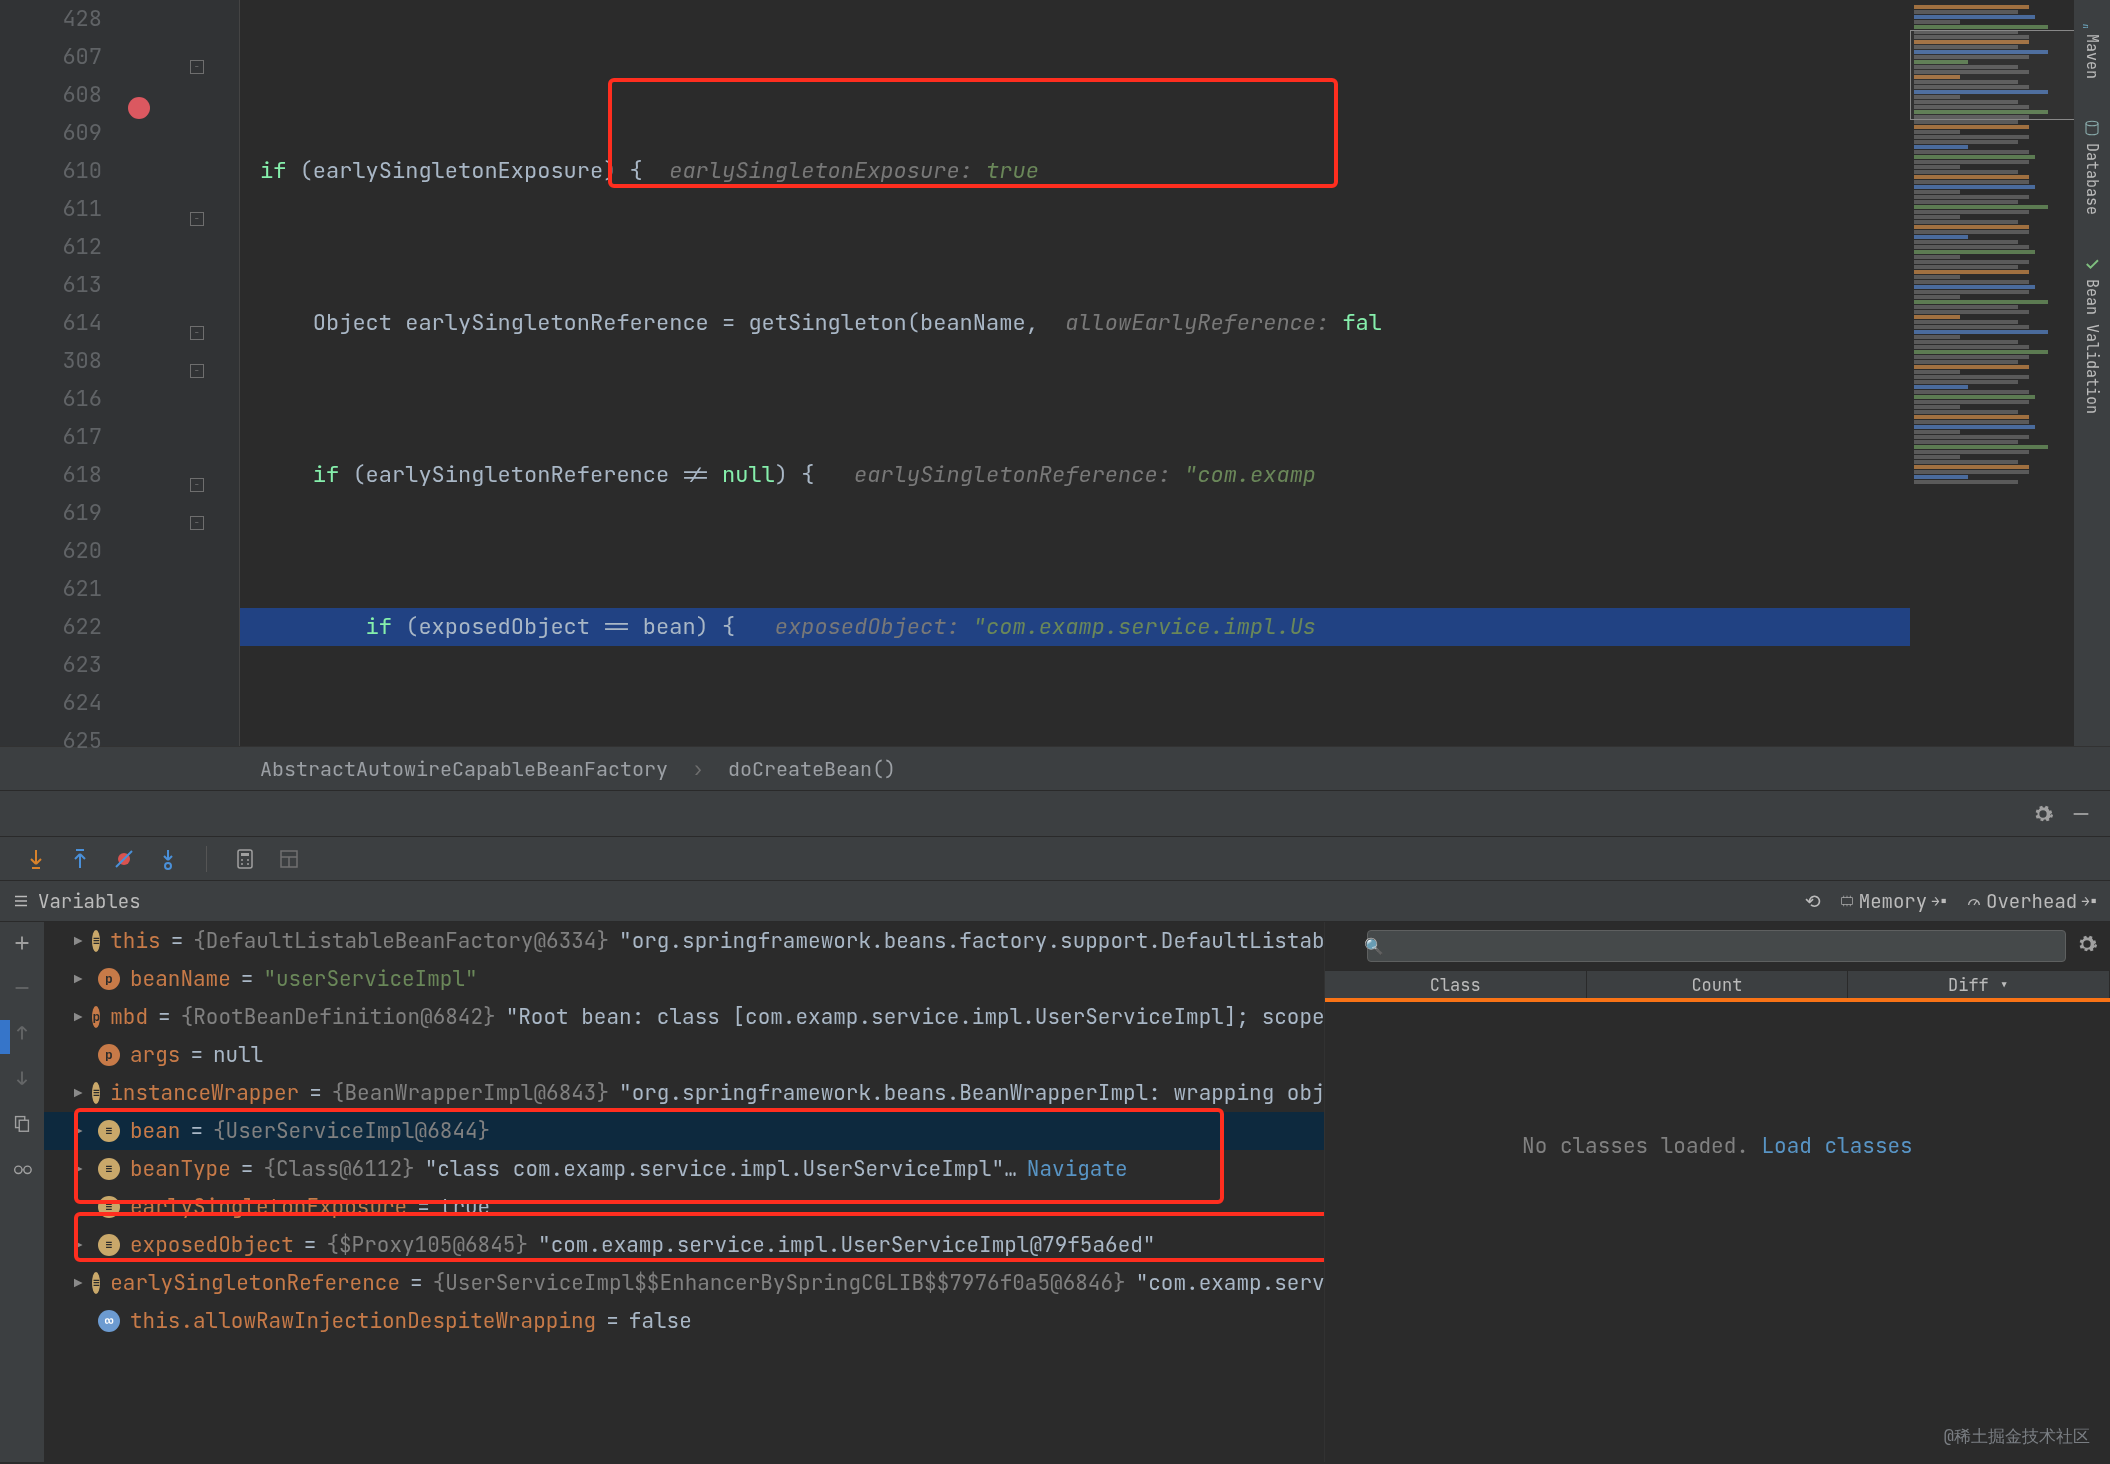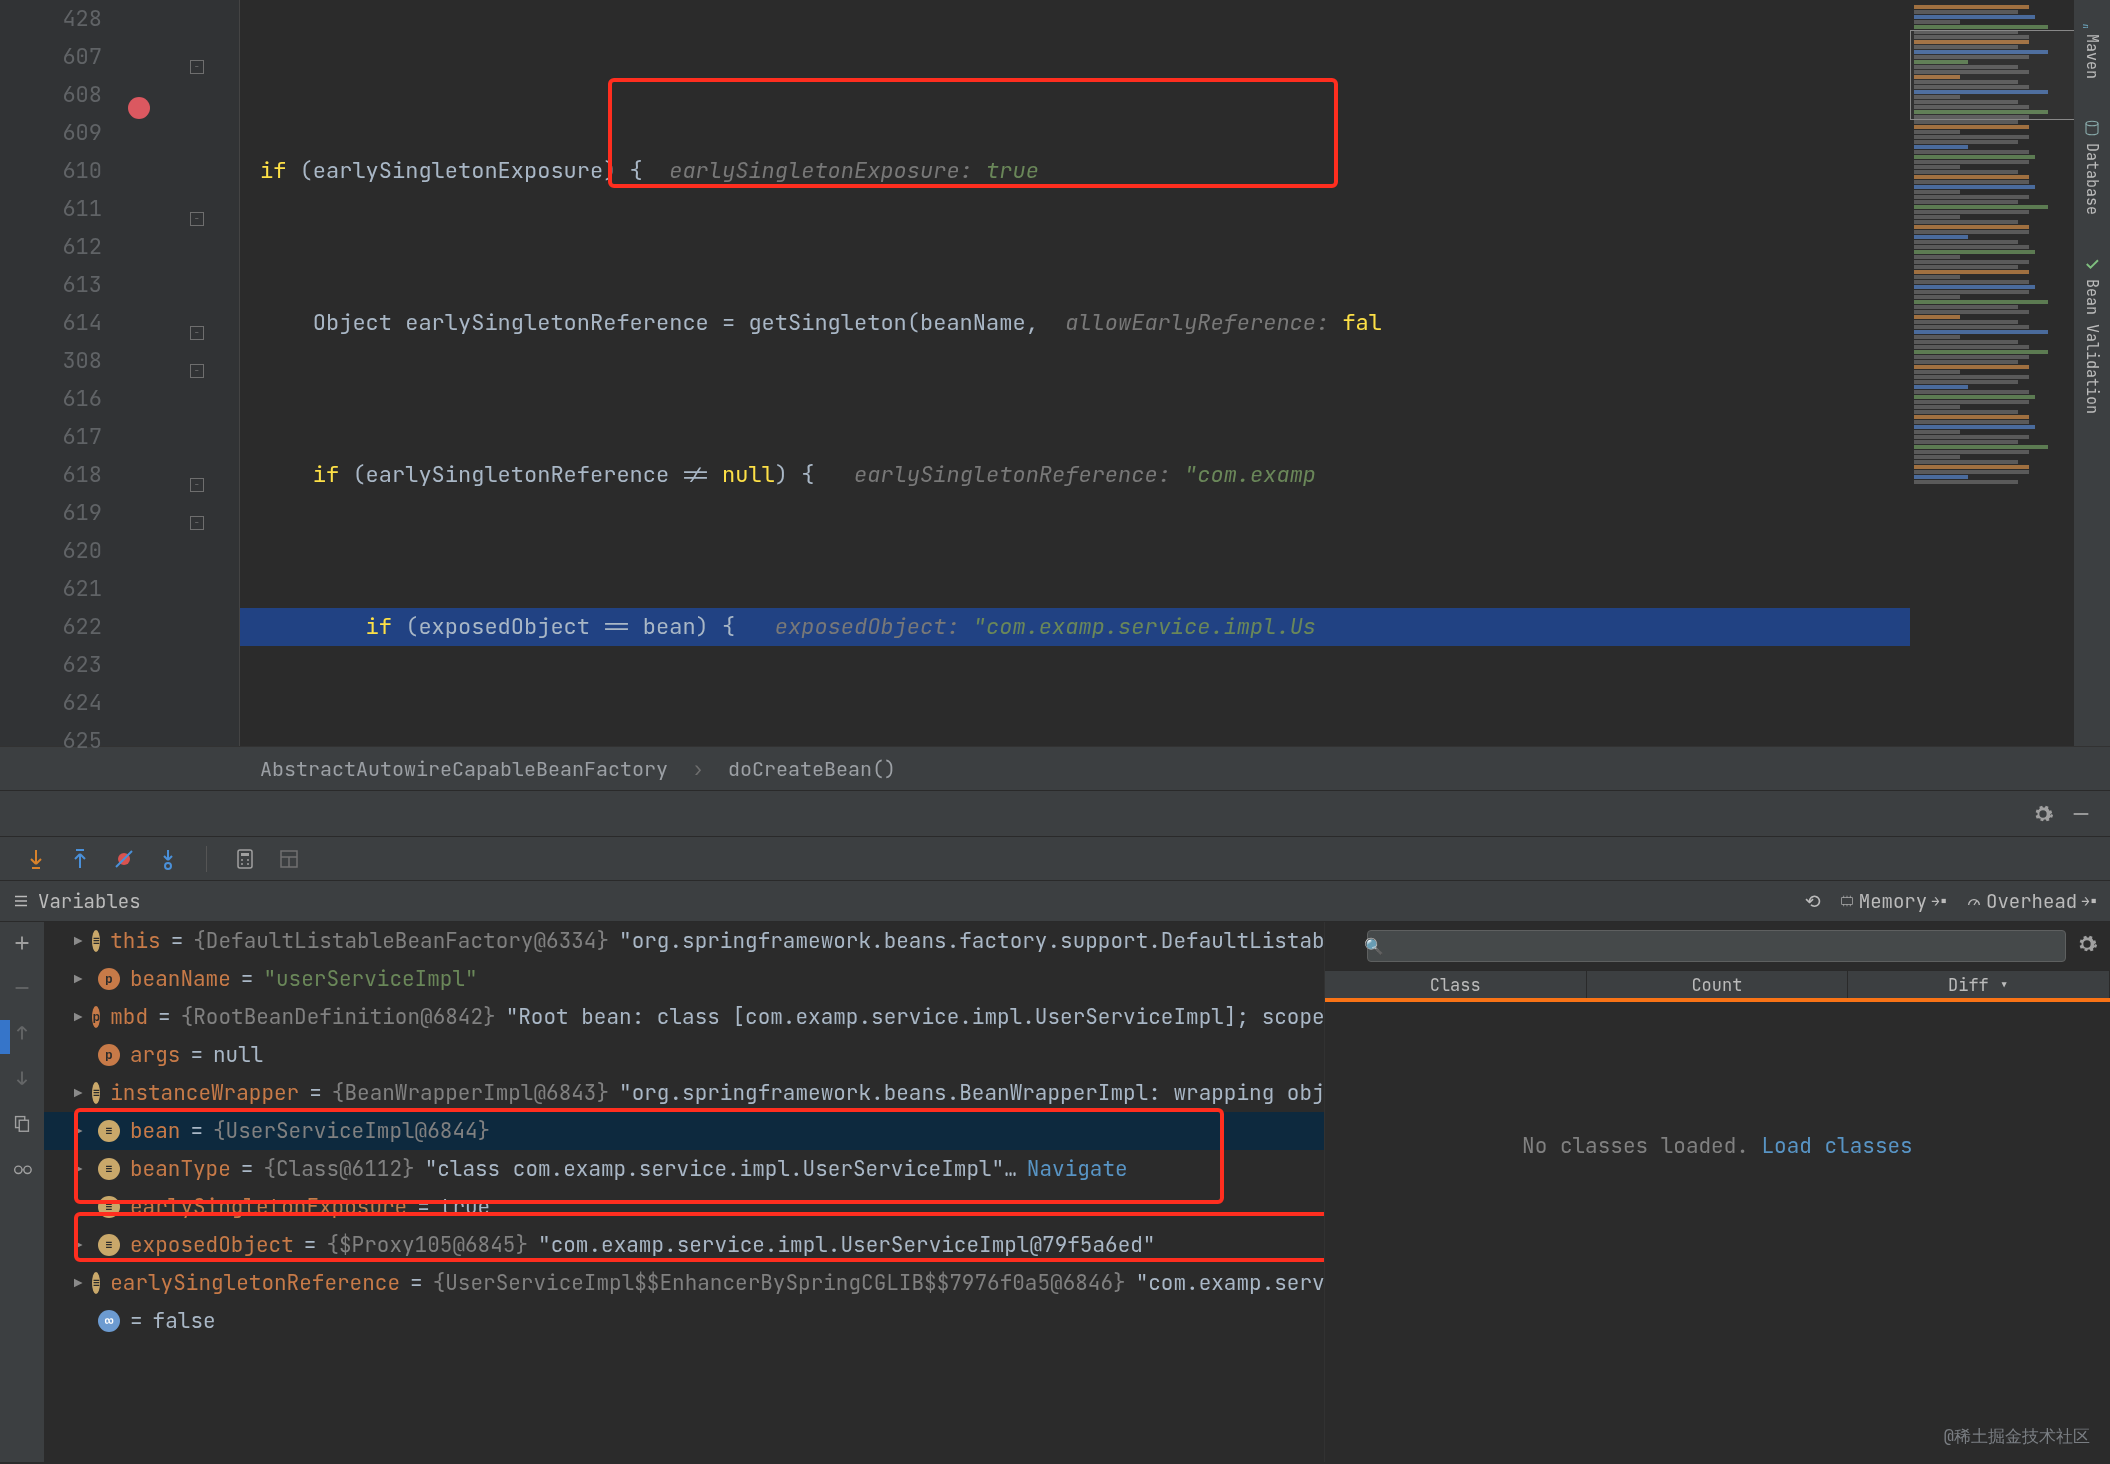--- a/index.html
+++ b/index.html
@@ -64,21 +64,21 @@
   .red-box {
     position: absolute;
     border: 4px solid #ff2e1f;
     border-radius: 6px;
     left: 368px; top: 78px;
     width: 730px; height: 110px;
     pointer-events: none;
     z-index: 5;
   }
 
-  .kw  { color: #fde047; }
+  .kw  { color: #86efac; }
   .hint{ color: #787878; font-style: italic; }
   .hintv{ color: #6a8759; font-style: italic; }
 
   
   .minimap {
     width: 200px;
     background: #2b2b2b;
     padding: 4px;
     font-size: 2px;
     line-height: 3px;
@@ -637,20 +637,21 @@
         <span class="exp">▶</span>
         <span class="badge f">≡</span>
         <span class="var-name">earlySingletonReference</span>
         <span class="var-eq"> = </span>
         <span class="var-obj">{UserServiceImpl$$EnhancerBySpringCGLIB$$7976f0a5@6846}</span>
         <span class="var-str"> "com.examp.service.impl.Use</span>
       </div>
       <div class="var-row">
         <span class="exp"></span>
         <span class="badge inf">∞</span>
+        <span class="var-name">this.allowRawInjectionDespiteWrapping</span>
         <span class="var-eq"> = </span>
         <span class="var-str">false</span>
       </div>
     </div>
 
   <div class="vars-right">
     <div class="filter-row">
       <span class="search-ico">🔍</span>
       <input type="text" placeholder="" style="">
       <span class="gear">

